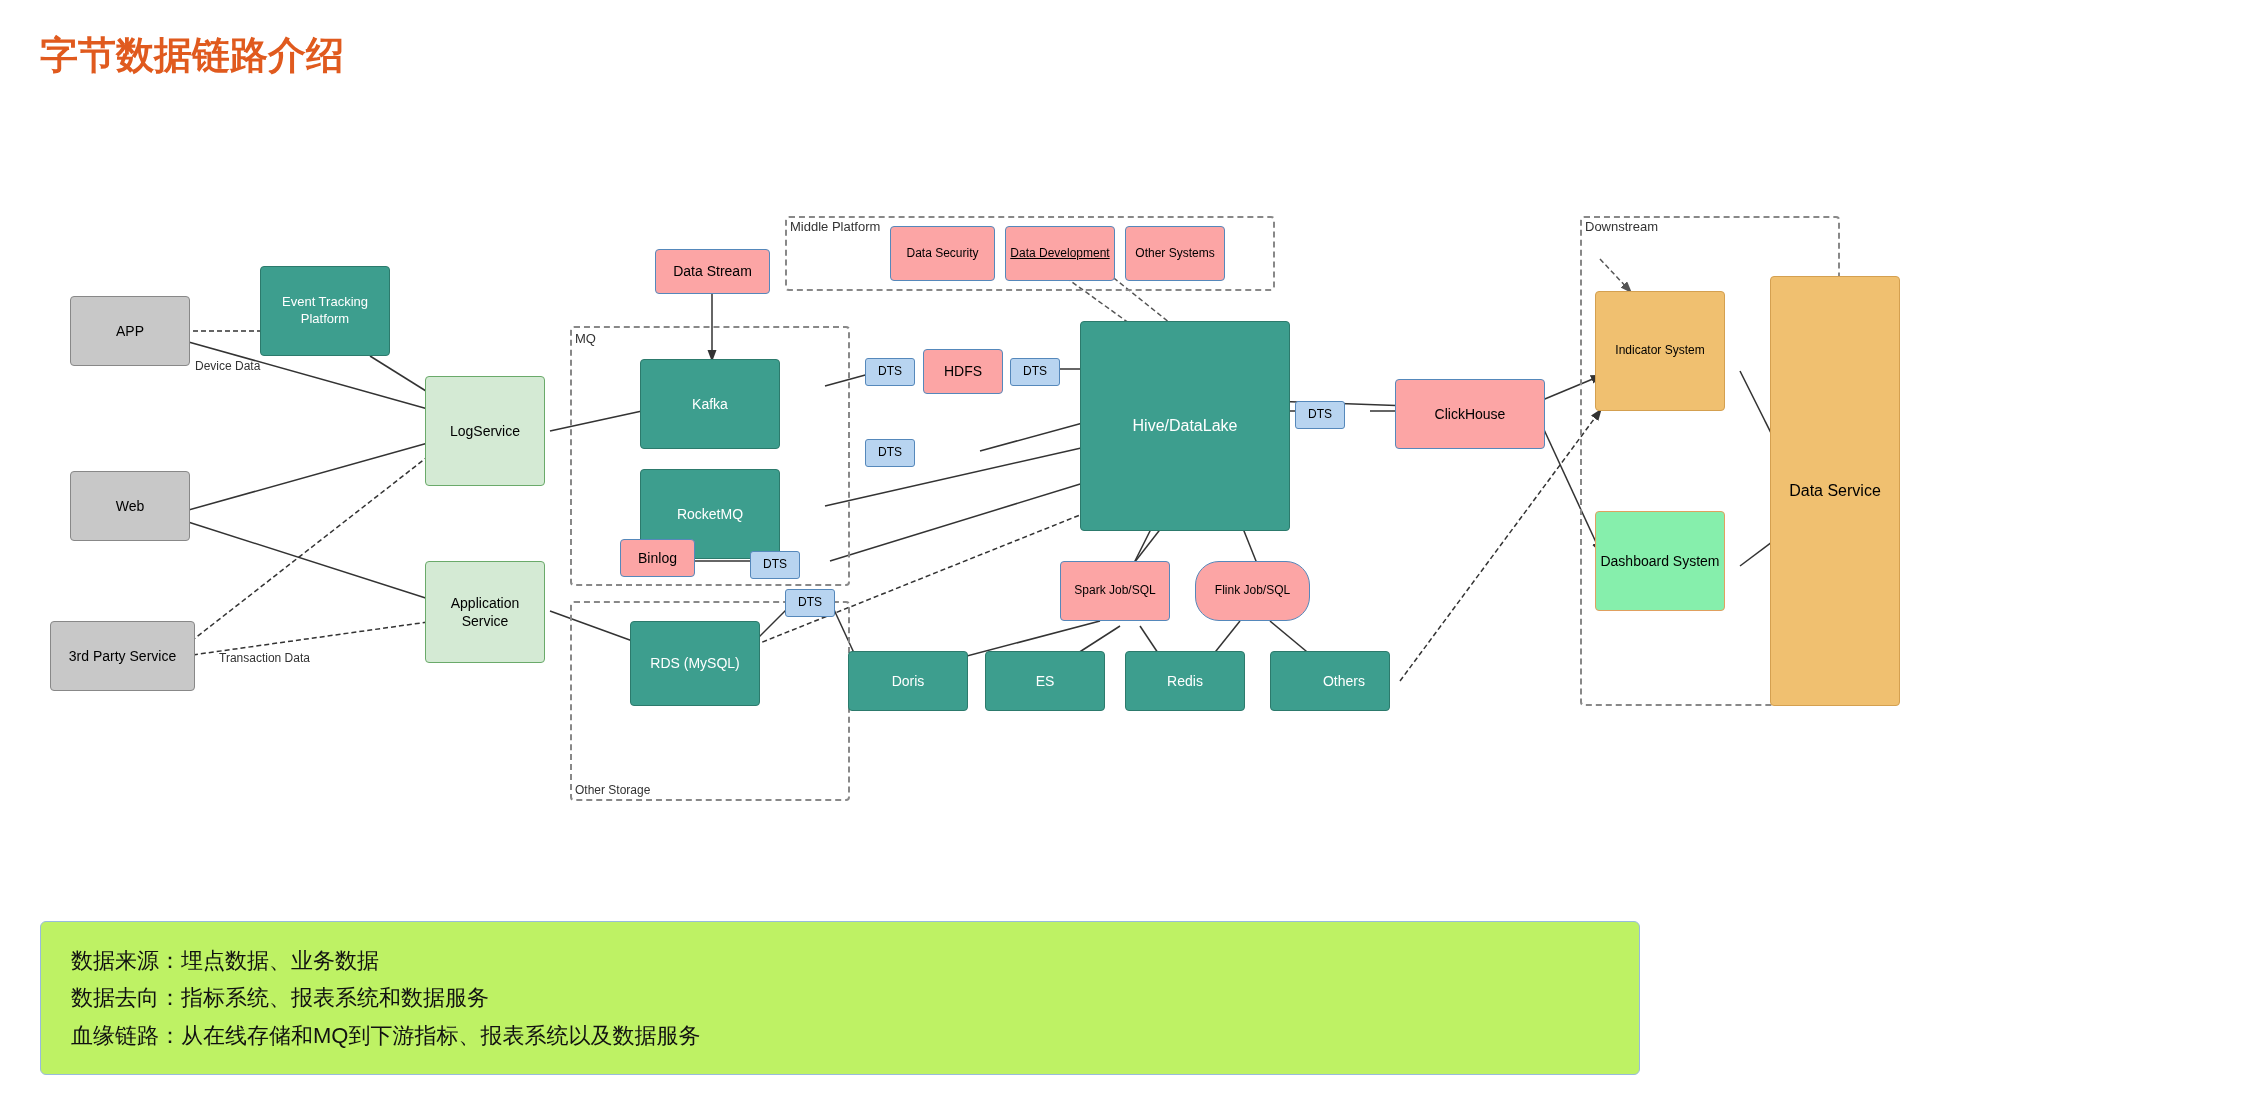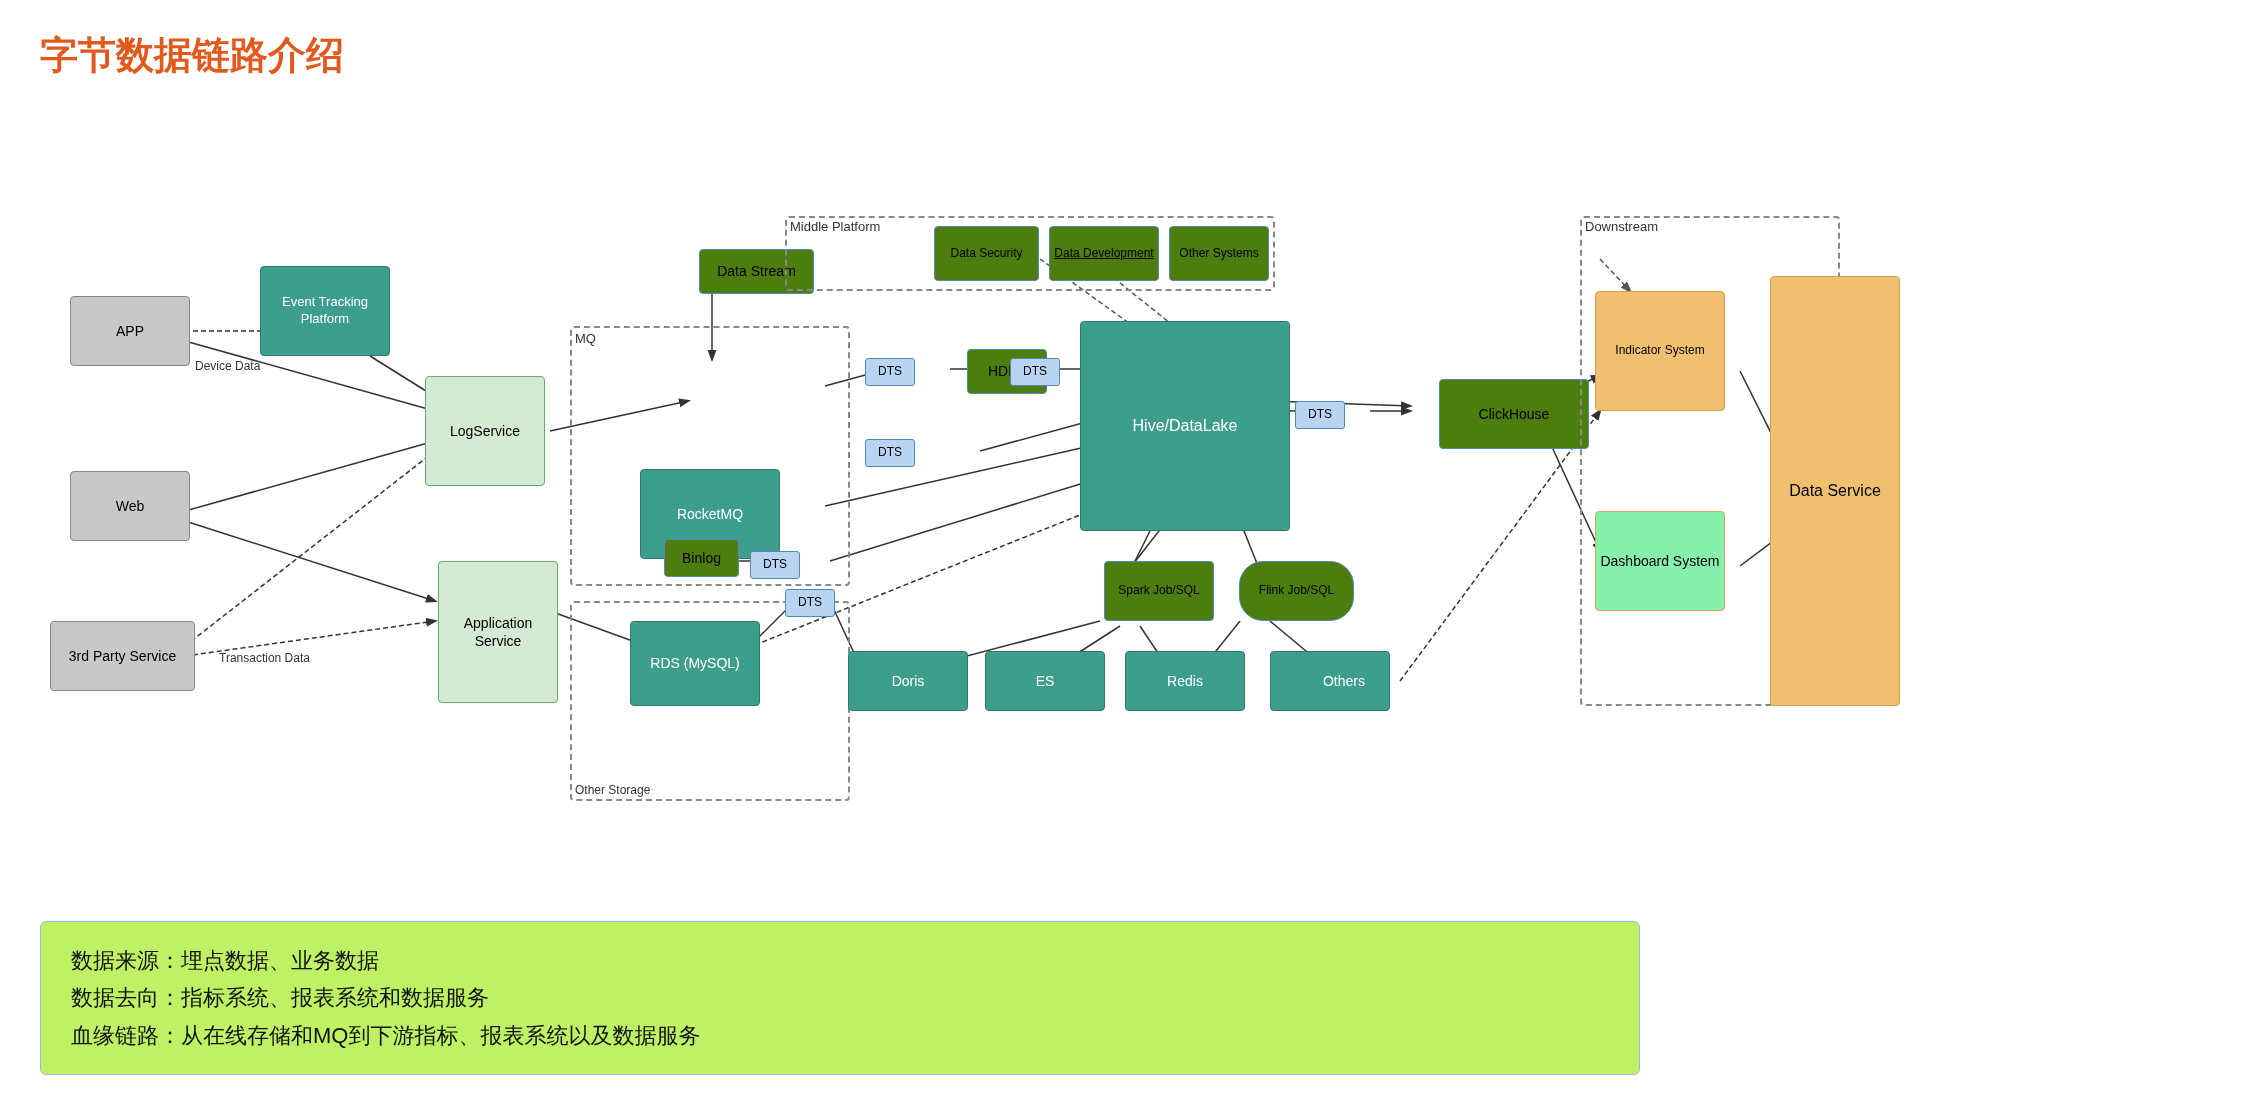--- a/index.html
+++ b/index.html
@@ -49,23 +49,22 @@
       color: #fff;
       border-color: #2c7a6c;
     }
 
     .box-light-green {
       background: #d4ead4;
       border-color: #6aaa6a;
     }
 
     .box-blue-light {
-      background: #4d7c0f;
+      background: #fca5a5;
       border-color: #5588bb;
-      margin-left: 44px;
     }
 
     .box-dts {
       background: #b8d4f0;
       border-color: #5588bb;
       font-size: 12px;
       border-radius: 3px;
       padding: 2px 5px;
     }
 
@@ -218,28 +217,29 @@
   <div class="section-label" style="left:155px;top:248px;font-size:12px;">Device
 Data</div>
   <div class="section-label" style="left:155px;top:540px;font-size:12px;margin-left:24px;">Transaction
 Data</div>
 
   <div class="box box-teal" style="left:220px;top:155px;width:130px;height:90px;font-size:13px;">Event Tracking
 Platform</div>
 
   <div class="box box-light-green" style="left:385px;top:265px;width:120px;height:110px;">LogService</div>
 
-  <div class="box box-light-green" style="left:398px;top:450px;width:120px;height:142px;">Application
+  <div class="box box-light-green" style="left:385px;top:450px;width:120px;height:102px;">Application
 Service</div>
 
   <div class="box-white-dashed" style="position:absolute;left:530px;top:215px;width:280px;height:260px;"></div>
   <div class="section-label" style="left:535px;top:220px;">MQ</div>
 
   <div class="box box-blue-light" style="left:615px;top:138px;width:115px;height:45px;">Data Stream</div>
 
+  <div class="box box-teal" style="left:600px;top:248px;width:140px;height:90px;">Kafka</div>
 
   <div class="box box-teal" style="left:600px;top:358px;width:140px;height:90px;">RocketMQ</div>
 
   <div class="box-white-dashed" style="position:absolute;left:530px;top:490px;width:280px;height:200px;"></div>
   <div class="section-label" style="left:535px;top:672px;font-size:12px;">Other Storage</div>
 
   <div class="box box-blue-light" style="left:580px;top:428px;width:75px;height:38px;">Binlog</div>
 
   <div class="box box-teal" style="left:590px;top:510px;width:130px;height:85px;">RDS
 (MySQL)</div>

